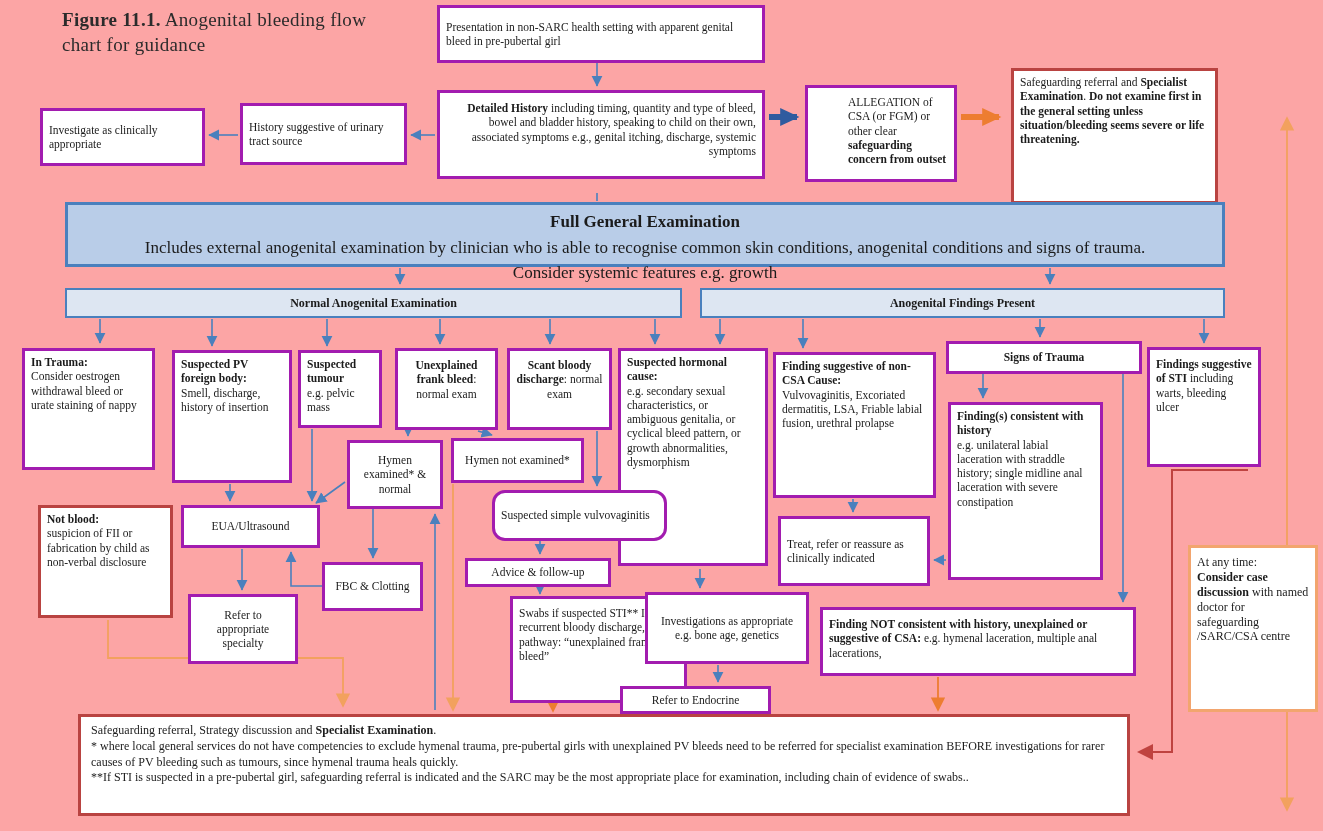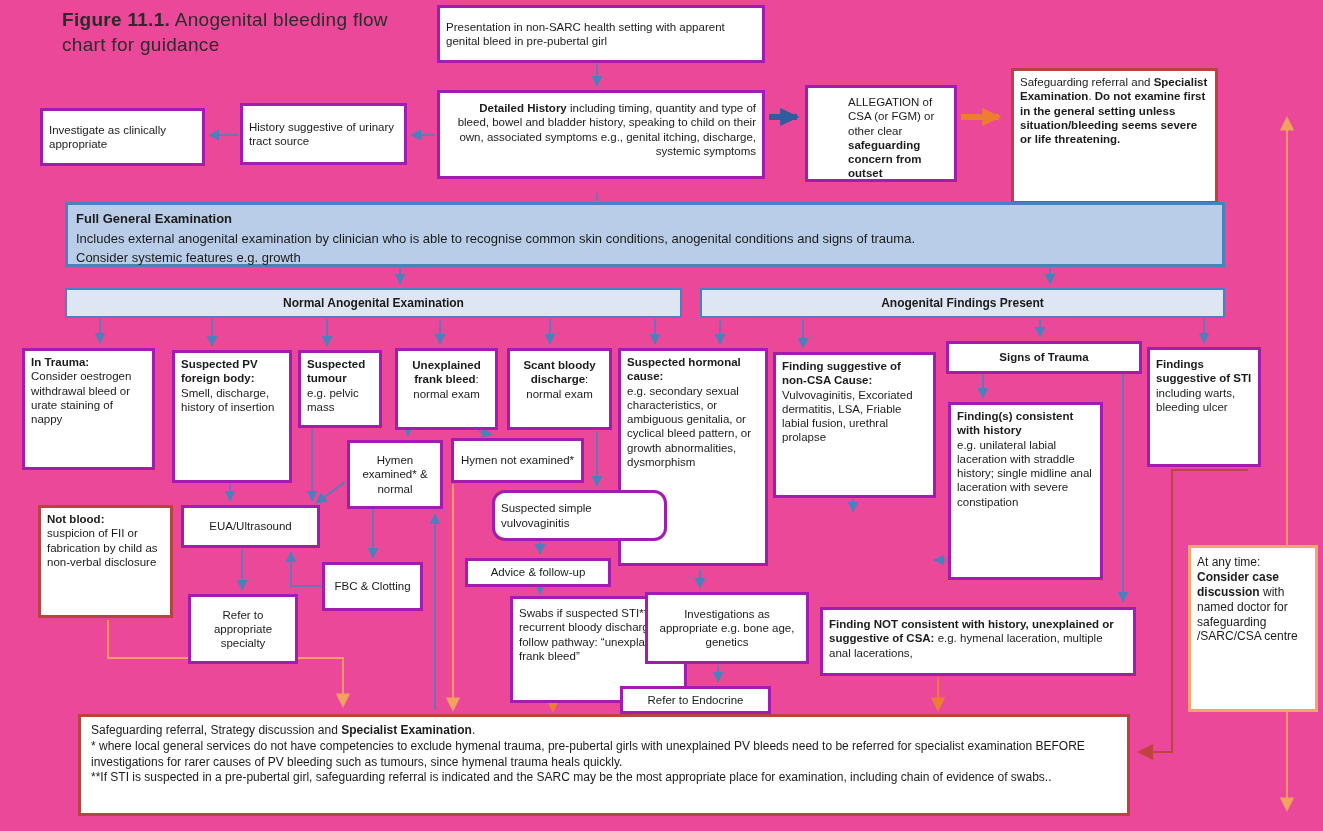--- a/index.html
+++ b/index.html
@@ -1,28 +1,28 @@
 <!DOCTYPE html>
 <html><head>
 <meta charset="utf-8">
 <style>
   html,body{margin:0;padding:0;background:#fff;}
-  #canvas{position:relative;width:1323px;height:831px;background:#ec4899;
-          font-family:Liberation Sans, sans-serif;color:#1b1b1b;overflow:hidden;}
+  #canvas{position:relative;width:1323px;height:831px;background:#fca5a5;
+          font-family:Liberation Serif, serif;color:#1b1b1b;overflow:hidden;}
   #connectors{position:absolute;left:0;top:0;width:1323px;height:831px;z-index:1;}
   .box{position:absolute;background:#fff;border:3px solid #a21caf;
        font-size:11.5px;line-height:1.24;padding:4px 6px;z-index:2;box-sizing:border-box;}
   .red{border-color:#b94341;}
   .orangeb{border-color:#f2a56e;}
   .hdr{font-weight:bold;display:block;}
   .bi{font-weight:bold;}
   .c{text-align:center;}
   .vc{display:flex;flex-direction:column;justify-content:center;}
   .band{position:absolute;background:#b9cde8;border:3px solid #4a80bd;z-index:2;
-        font-size:13px;line-height:1.5;padding:4px 8px;box-sizing:border-box;}
+        text-align:center;font-size:17px;line-height:1.5;padding:4px 8px;box-sizing:border-box;}
   .banner{position:absolute;background:#dde6f2;border:2.5px solid #4a80bd;z-index:2;
         text-align:center;font-weight:bold;font-size:12px;display:flex;align-items:center;justify-content:center;box-sizing:border-box;}
   #fig-title{position:absolute;left:62px;top:8px;width:340px;font-size:19px;line-height:1.3;
         color:#2b2b2b;letter-spacing:.3px;z-index:2;}
   #bottom-box{font-size:12px;line-height:1.32;padding:6px 10px;}
 </style>
 </head>
 <body>
 
 <div id="canvas">
@@ -220,20 +220,23 @@
   </div>
 
   <div class="box vc c" style="left:645px;top:592px;width:164px;height:72px;">
     <span>Investigations as appropriate e.g. bone age, genetics</span>
   </div>
 
   <div class="box vc c" style="left:620px;top:686px;width:151px;height:28px;">
     <span>Refer to Endocrine</span>
   </div>
 
+  <div class="box vc" style="left:778px;top:516px;width:152px;height:70px;">
+    <span>Treat, refer or reassure as clinically indicated</span>
+  </div>
 
   <div class="box" style="left:820px;top:607px;width:316px;height:69px;padding-top:7px;">
     <span class="bi">Finding NOT consistent with history, unexplained or suggestive of CSA:</span><span> e.g. hymenal laceration, multiple anal lacerations,</span>
   </div>
 
   <div class="box orangeb" style="left:1188px;top:545px;width:130px;height:167px;font-size:12px;padding-top:7px;">
     <span style="display:block;">At any time:</span><span class="bi">Consider case discussion</span><span> with named doctor for safeguarding /SARC/CSA centre</span>
   </div>
 
   <div class="box red" id="bottom-box" style="left:78px;top:714px;width:1052px;height:102px;">

